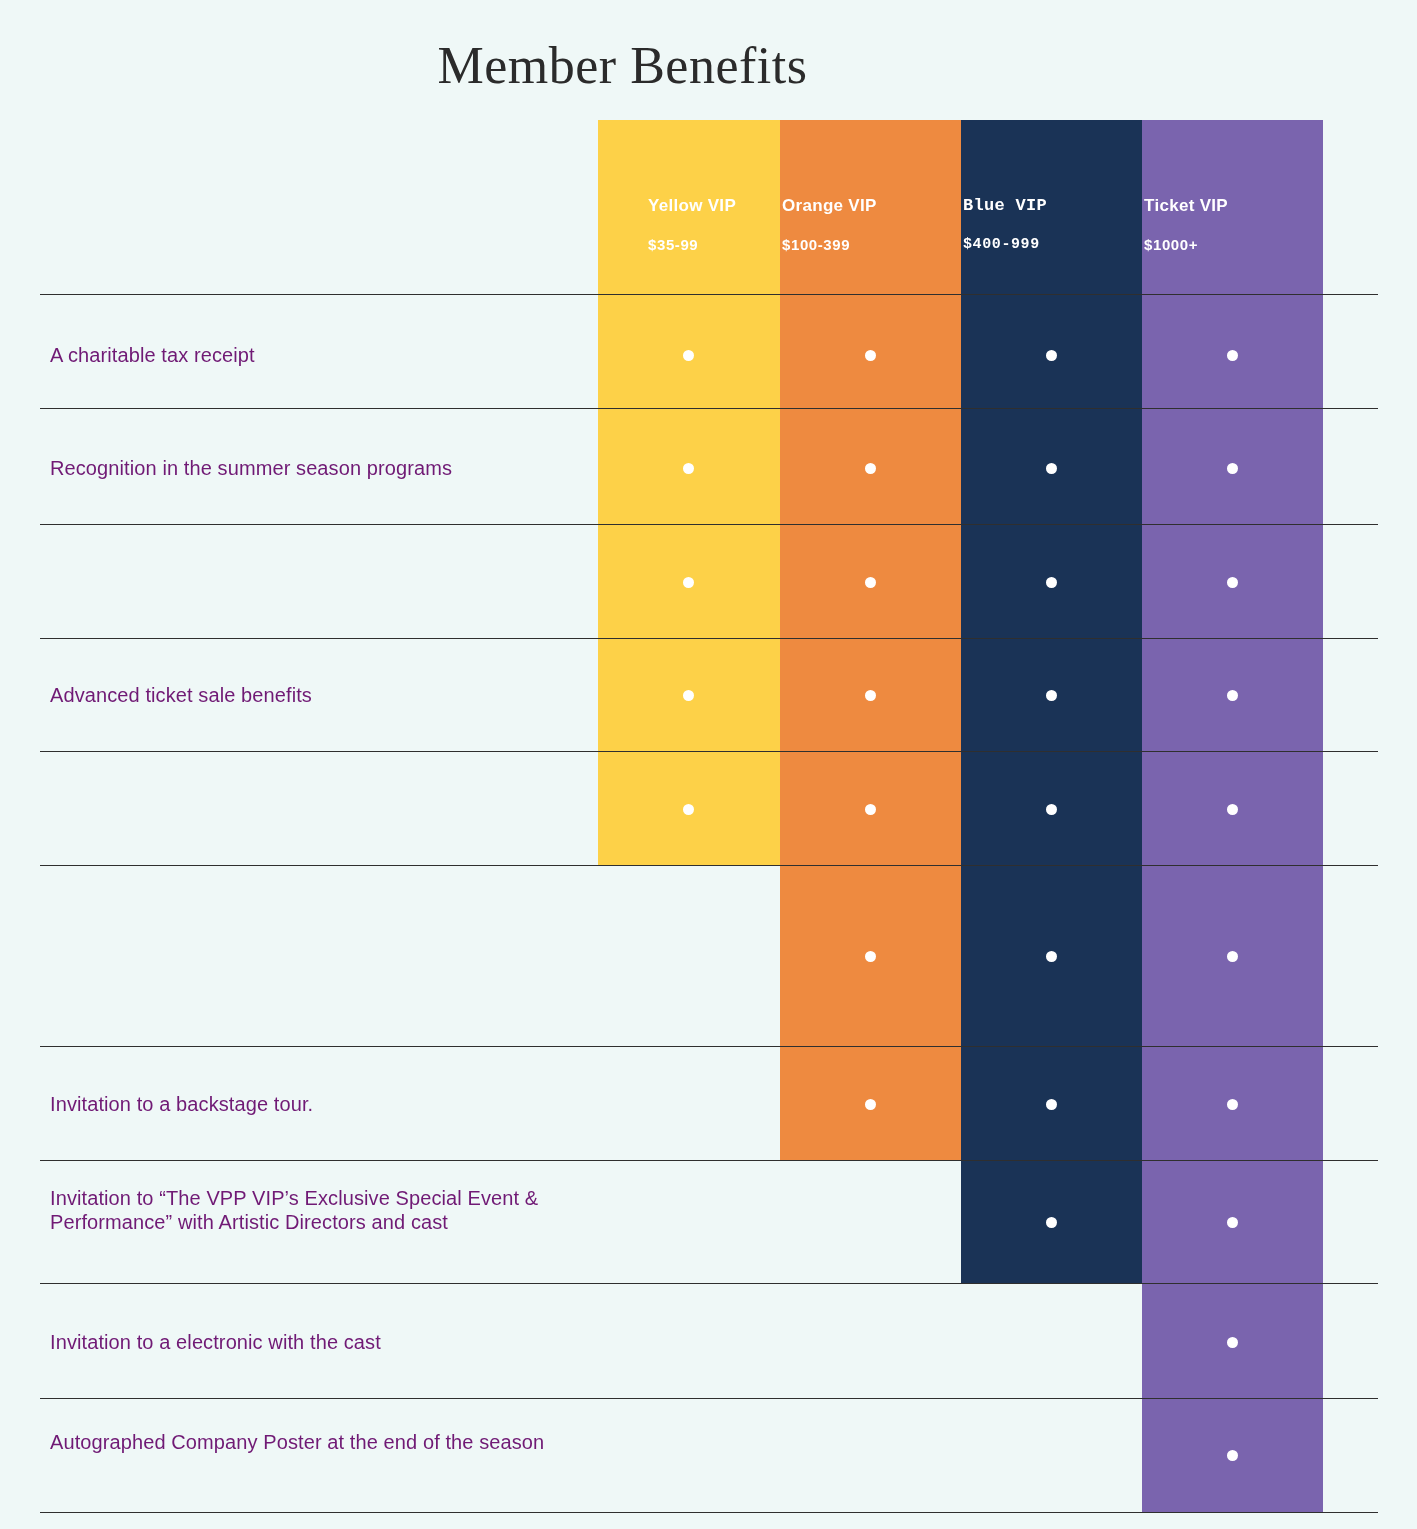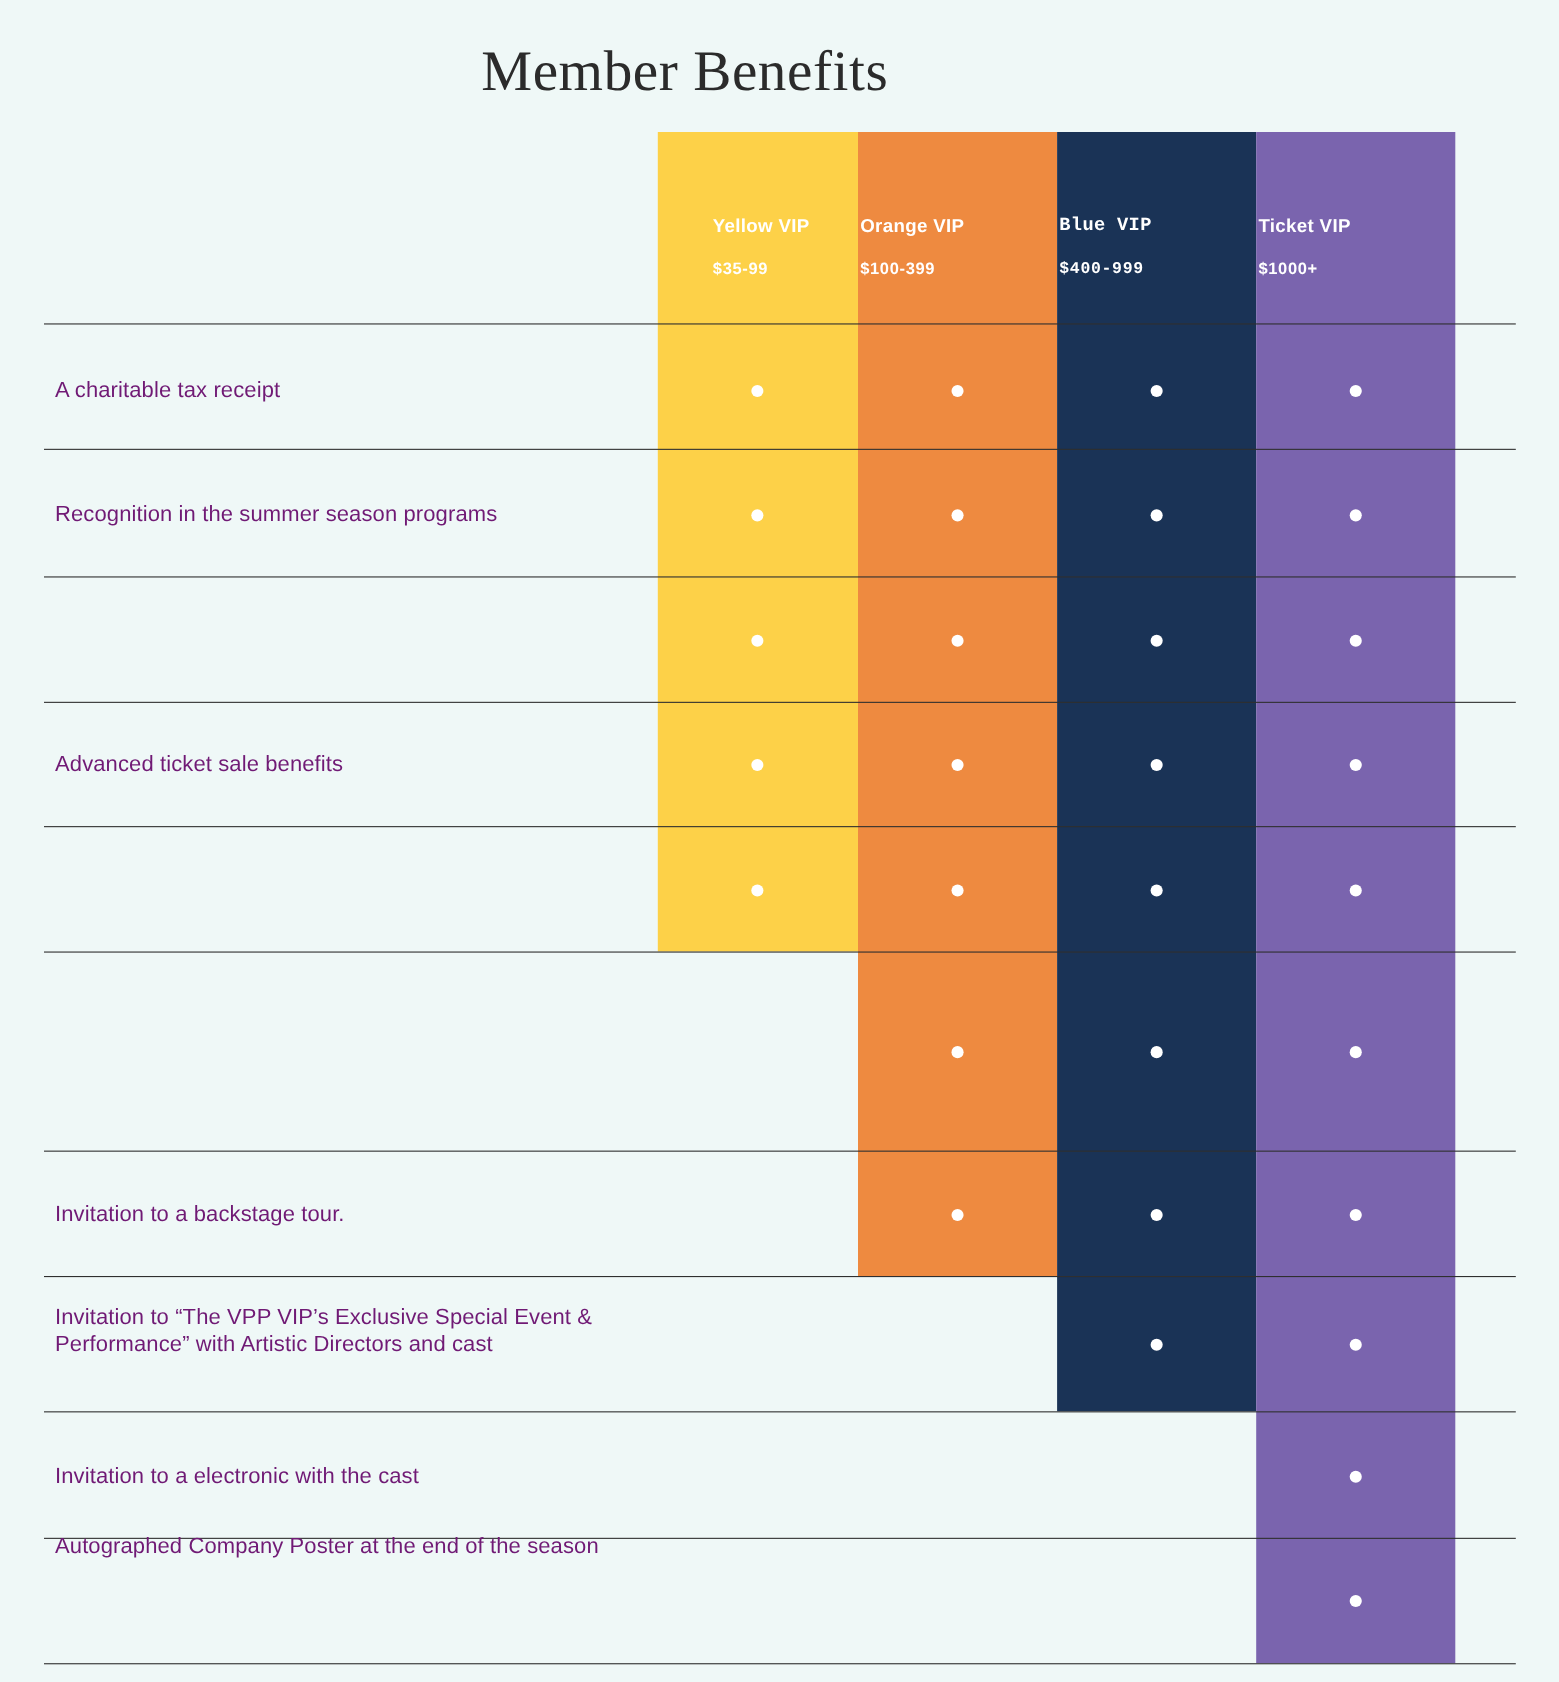--- a/index.html
+++ b/index.html
@@ -186,16 +186,16 @@
   <div class="dot col-blue-dot" style="top:1099px"></div>
   <div class="dot col-purple-dot" style="top:1099px"></div>
 
   <div class="row-label" style="top:1186px">Invitation to “The VPP VIP’s Exclusive Special Event &amp; Performance” with Artistic Directors and cast</div>
   <div class="dot col-blue-dot" style="top:1217px"></div>
   <div class="dot col-purple-dot" style="top:1217px"></div>
 
   <div class="row-label" style="top:1330px">Invitation to a electronic with the cast</div>
   <div class="dot col-purple-dot" style="top:1337px"></div>
 
-  <div class="row-label" style="top:1394px">Autographed Company Poster at the end of the season</div>
+  <div class="row-label" style="top:1430px">Autographed Company Poster at the end of the season</div>
   <div class="dot col-purple-dot" style="top:1450px"></div>
 
 </div>
 
 </body></html>

